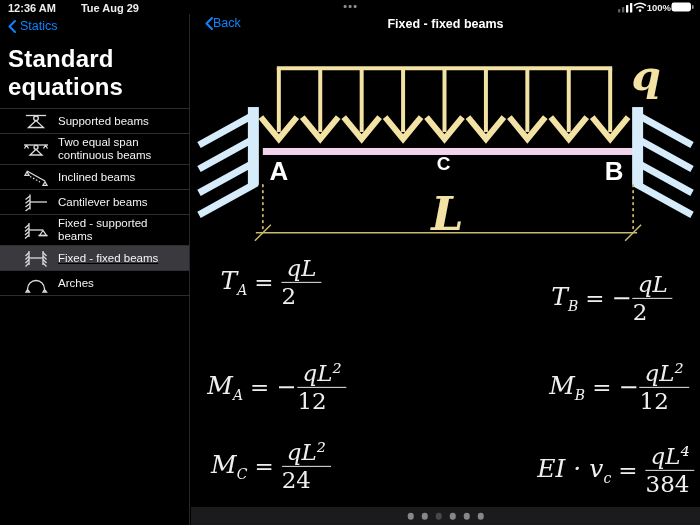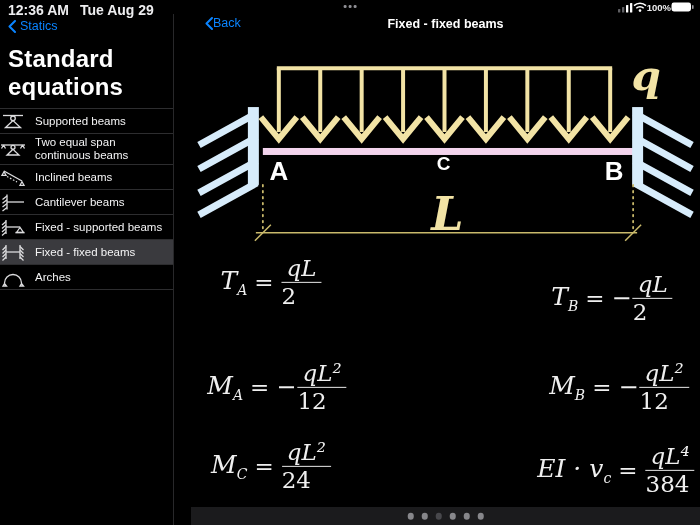--- a/index.html
+++ b/index.html
@@ -1,38 +1,38 @@
 <!DOCTYPE html>
 <html><head>
 <meta charset="utf-8">
 <style>
   * { margin:0; padding:0; box-sizing:border-box; }
   html,body { width:700px; height:525px; background:#000; overflow:hidden;
               font-family:"Liberation Sans", sans-serif; cursor:default; }
 
   
   .statusbar { position:absolute; left:0; top:0; width:700px; height:14px; z-index:30; }
-  .sb-left { position:absolute; left:8px; top:2px; display:flex; gap:11px;
-             font-size:14px; font-weight:600; color:#ededef;justify-content:flex-end; }
+  .sb-left { position:absolute; left:8px; top:2px; display:flex; gap:25px;
+             font-size:11px; font-weight:600; color:#ededef;justify-content:flex-end; }
   .sb-center { position:absolute; left:50%; top:5px; transform:translateX(-50%);
                display:flex; gap:2.5px; }
   .sb-center .mdot { width:2.6px; height:2.6px; border-radius:50%; background:#8e8e93; }
   .sb-right { position:absolute; right:6px; top:1.5px; display:flex; align-items:center; }
   .sb-right .pct { font-size:9.5px; font-weight:600; color:#ededef; }
 
   
-  .sidebar { position:absolute; left:0; top:14px; width:174px; height:511px;
+  .sidebar { position:absolute; left:0; top:14px; width:190px; height:511px;
              background:#000; border-right:1px solid #28282a; }
   .side-back { display:flex; align-items:center; gap:4px; padding:5px 0 0 8px;
                color:#0a84ff; font-size:12.5px; height:19px; }
   .side-title { color:#fff; font-size:24px; font-weight:700; letter-spacing:.2px;
                 margin:12px 8px 7px 8px; }
   .side-list { border-top:1px solid #2d2d2f; }
-  .srow { display:flex; align-items:center; gap:9px; padding:2px 0; min-height:23.5px;
-          border-bottom:1px solid #2d2d2f; }
+  .srow { display:flex; align-items:center; gap:9px; padding:2px 23px; min-height:23.5px;
+          border-bottom:1px solid #2d2d2f;text-decoration:underline; }
   .srow.selected { background:#3a3a3e; }
   .srow .ic { width:26px; height:20px; flex-shrink:0; }
   .srow .lbl { color:#f4f4f5; font-size:11.5px; line-height:13px; }
   .srow .lbl.narrow { max-width:100px; }
   .icon-svg { stroke:#dcdcde; stroke-width:1.3; fill:none; }
 
   
   .panel { position:absolute; left:191px; top:14px; width:509px; height:511px; background:#000; }
   .panel-back { position:absolute; left:14px; top:2px; display:flex; align-items:center; 
                 color:#0a84ff; font-size:12.5px; }

